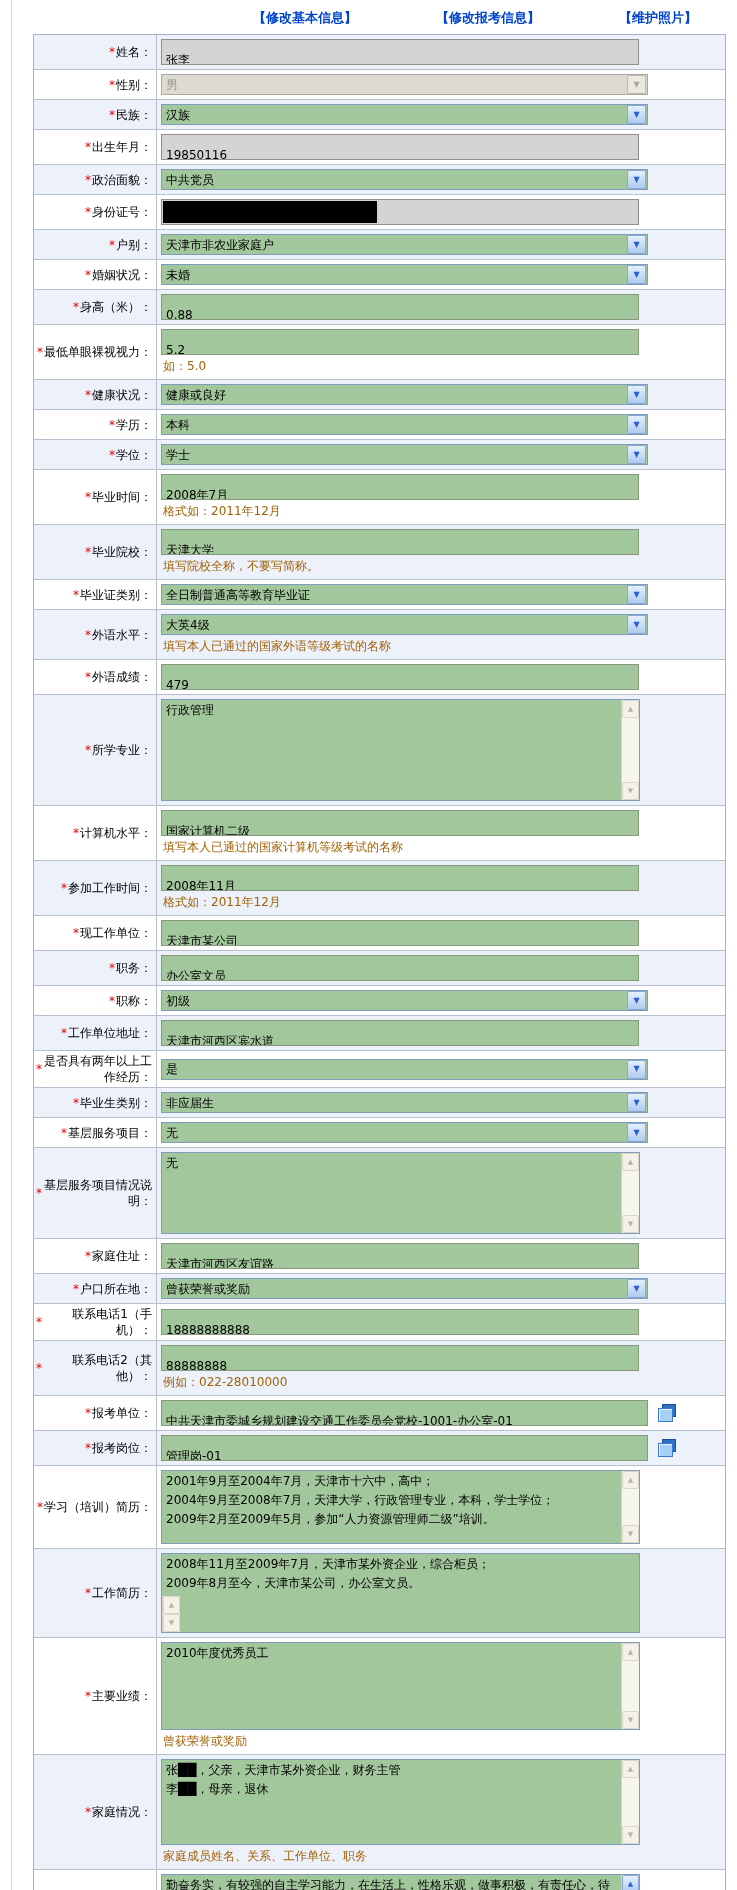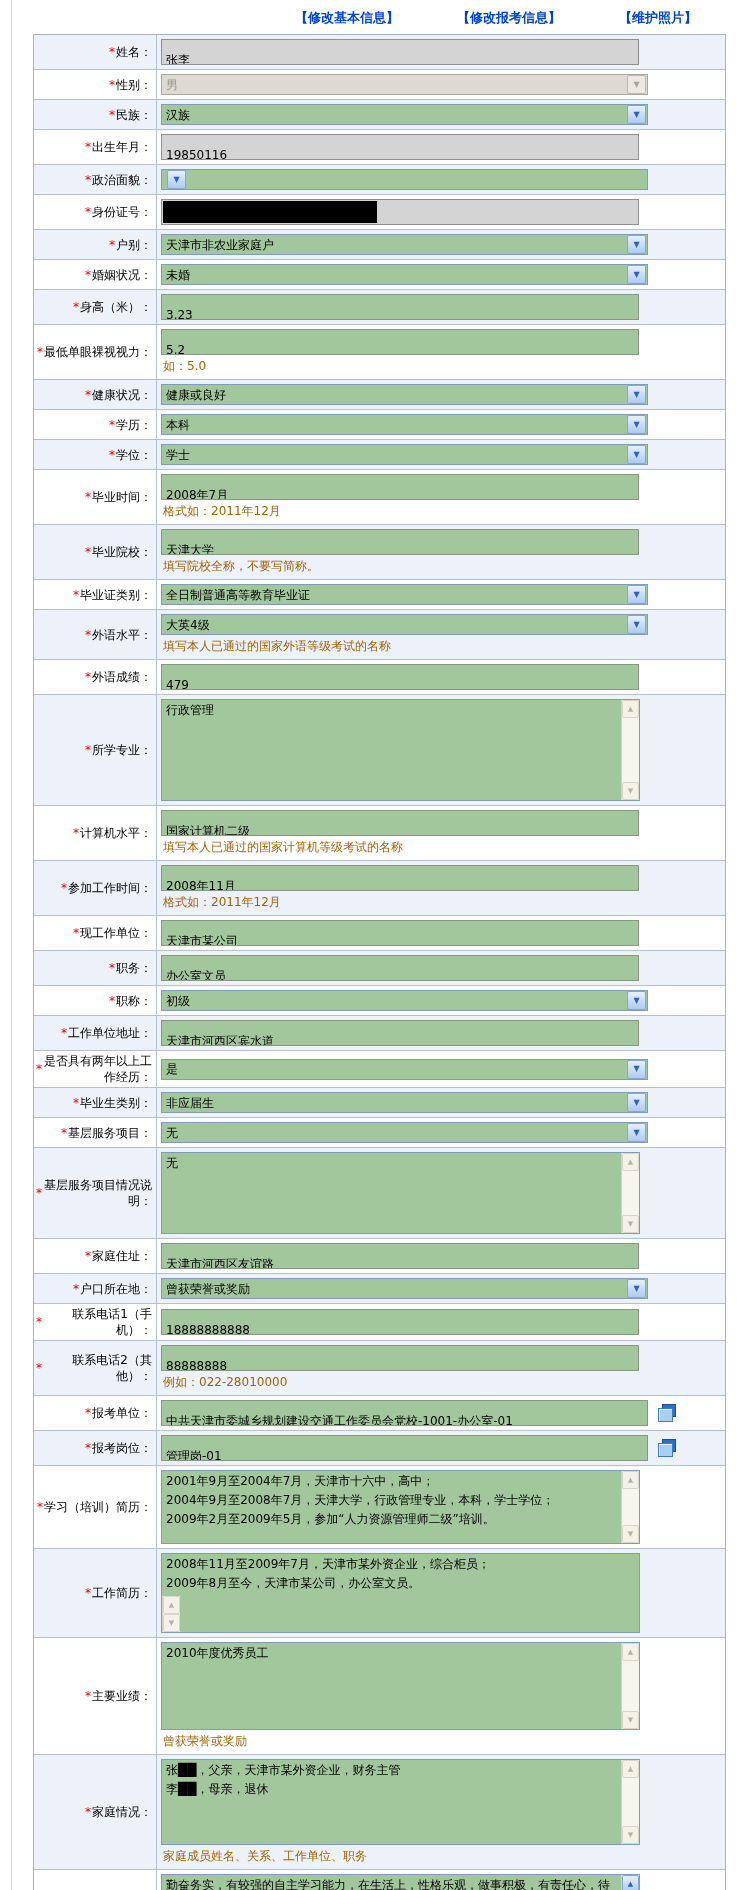--- a/index.html
+++ b/index.html
@@ -1,19 +1,19 @@
 <!DOCTYPE html>
 <html><head>
 <meta charset="utf-8">
 <style>
   html,body{margin:0;padding:0;background:#ffffff;}
   body{width:737px;height:1890px;position:relative;font-family:"DejaVu Sans","Liberation Sans",sans-serif;font-size:12px;color:#000;}
   .page-edge{position:absolute;left:11px;top:0;height:1890px;width:1px;background:#d8d8d8;}
 
-  .header-links{display:flex;justify-content:flex-end;gap:58px;padding:9px 40px 7px 0;font-size:13px;font-weight:bold;}
+  .header-links{display:flex;justify-content:flex-end;gap:79px;padding:9px 40px 7px 0;font-size:13px;font-weight:bold;}
   .header-links a{color:#0044cc;text-decoration:none;cursor:pointer;}
 
   .form-table{margin-left:33px;width:691px;border:1px solid #a9b2c2;border-bottom:none;}
   .frow{display:flex;border-bottom:1px solid #b6bfce;background:#ffffff;}
   .frow.alt{background:#edf1fa;}
   .lcell{width:123px;min-height:28px;border-right:1px solid #b6bfce;display:flex;justify-content:flex-end;align-items:center;text-align:right;padding:2px 4px 2px 2px;box-sizing:border-box;line-height:16px;flex:none;}
   .req{color:#ee0000;margin-right:1px;flex:none;}
   .fcell{flex:1;padding:4px 0 4px 4px;display:flex;flex-direction:column;justify-content:center;}
   .ctl-line{display:flex;align-items:center;}
 
@@ -108,20 +108,21 @@
       </div>
     </div>
     <div class="frow alt">
       <div class="lcell">
         <span class="req">*</span>
         <span class="ltext">政治面貌：</span>
       </div>
       <div class="fcell">
         <div class="ctl-line">
           <div class="tselect">
+            <span class="val">中共党员</span>
             <span class="sarrow">▼</span>
           </div>
         </div>
       </div>
     </div>
     <div class="frow">
       <div class="lcell">
         <span class="req">*</span>
         <span class="ltext">身份证号：</span>
       </div>
@@ -159,21 +160,21 @@
         </div>
       </div>
     </div>
     <div class="frow alt">
       <div class="lcell">
         <span class="req">*</span>
         <span class="ltext">身高（米）：</span>
       </div>
       <div class="fcell">
         <div class="ctl-line">
-          <div class="tinput"><span class="val">3.23</span></div>
+          <div class="tinput"><span class="val">0.88</span></div>
         </div>
       </div>
     </div>
     <div class="frow">
       <div class="lcell">
         <span class="req">*</span>
         <span class="ltext">最低单眼裸视视力：</span>
       </div>
       <div class="fcell">
         <div class="ctl-line">

